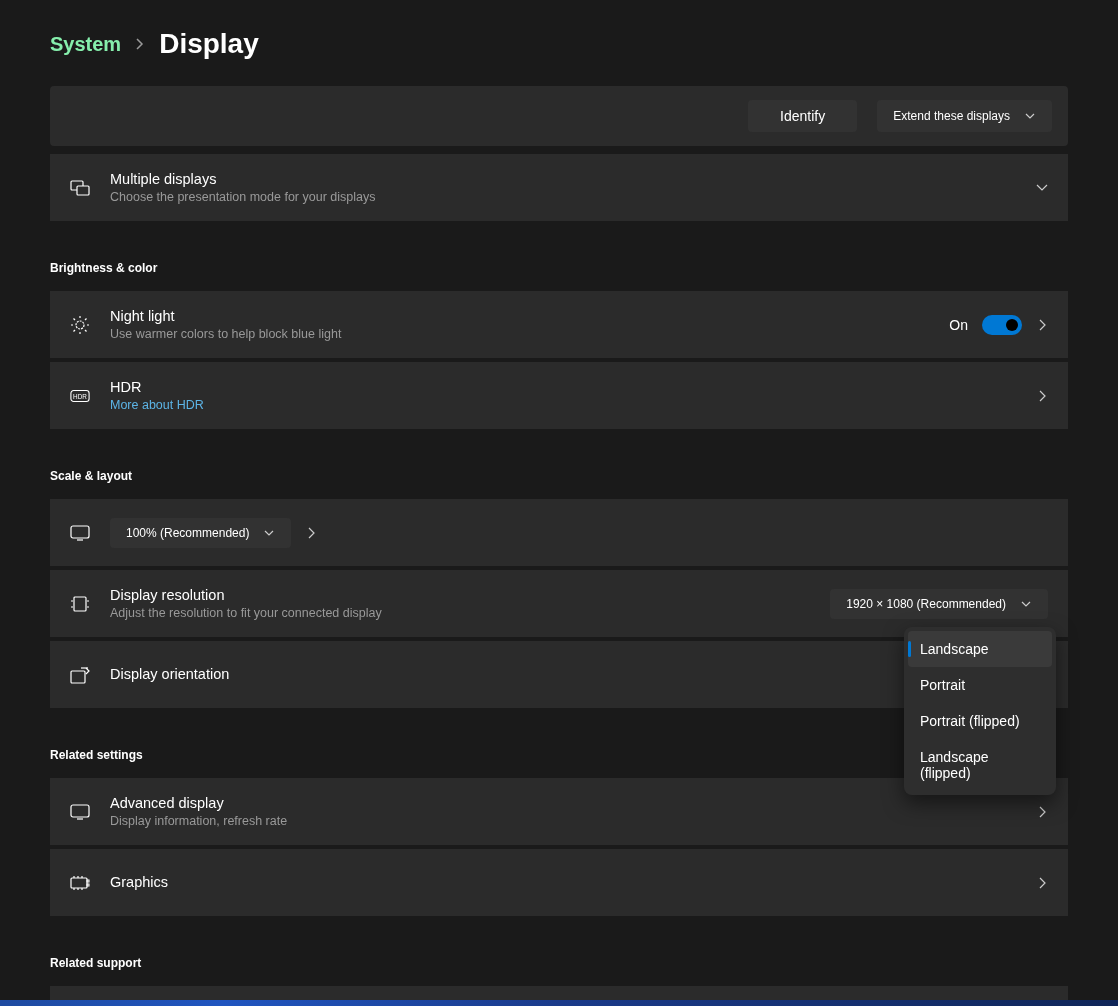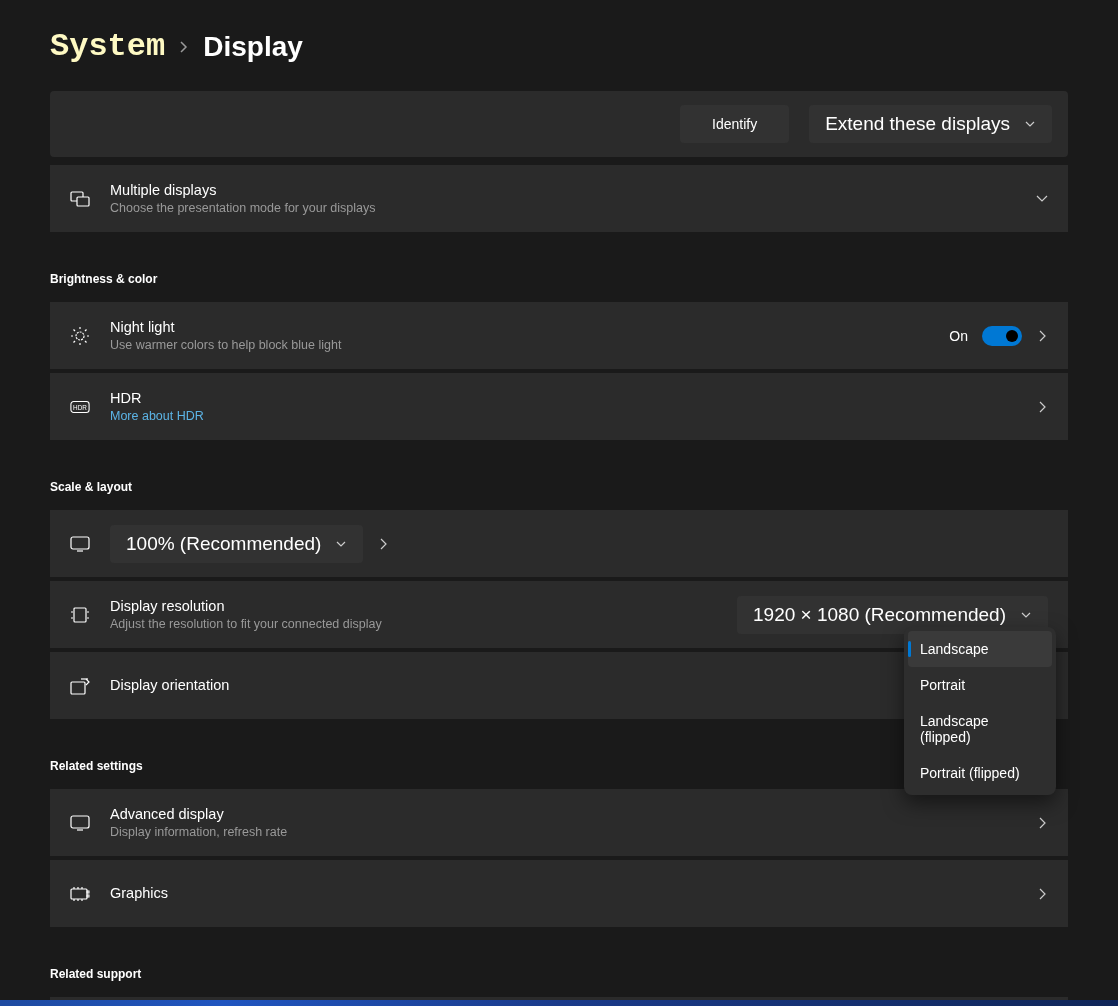--- a/index.html
+++ b/index.html
@@ -19,24 +19,23 @@
     .content {
       padding: 0 50px;
     }
     .breadcrumb {
       display: flex;
       align-items: center;
       gap: 14px;
       padding: 28px 0 26px 0;
     }
     .bc-parent {
-      font-size: 32px;
+      font-size: 20px;
       font-weight: 600;
-      color: #fef9c3;
-      font-family: Liberation Mono, monospace;
+      color: #86efac;
     }
     .bc-chev {
       color: #999;
     }
     .bc-current {
       font-size: 28px;
       font-weight: 600;
       color: #fff;
     }
     .top-card {
@@ -54,21 +53,21 @@
       color: #fff;
       font-size: 14px;
       padding: 8px 32px;
       border-radius: 4px;
       cursor: pointer;
     }
     .btn-dropdown {
       background: #323232;
       border: none;
       color: #fff;
-      font-size: 19px;
+      font-size: 12px;
       padding: 8px 16px;
       border-radius: 4px;
       cursor: pointer;
       display: flex;
       align-items: center;
       gap: 14px;
     }
     .card {
       background: #2b2b2b;
       border-radius: 0;
@@ -401,17 +400,17 @@
   <div class="card">
     
     
     
   </div>
 </div>
 
 <div class="dropdown-menu">
   <div class="dropdown-item selected">Landscape</div>
   <div class="dropdown-item">Portrait</div>
+  <div class="dropdown-item">Portrait (flipped)</div>
   <div class="dropdown-item">Landscape (flipped)</div>
-  <div class="dropdown-item">Portrait (flipped)</div>
 </div>
 
 <div class="taskbar"></div>
 
 </body></html>

